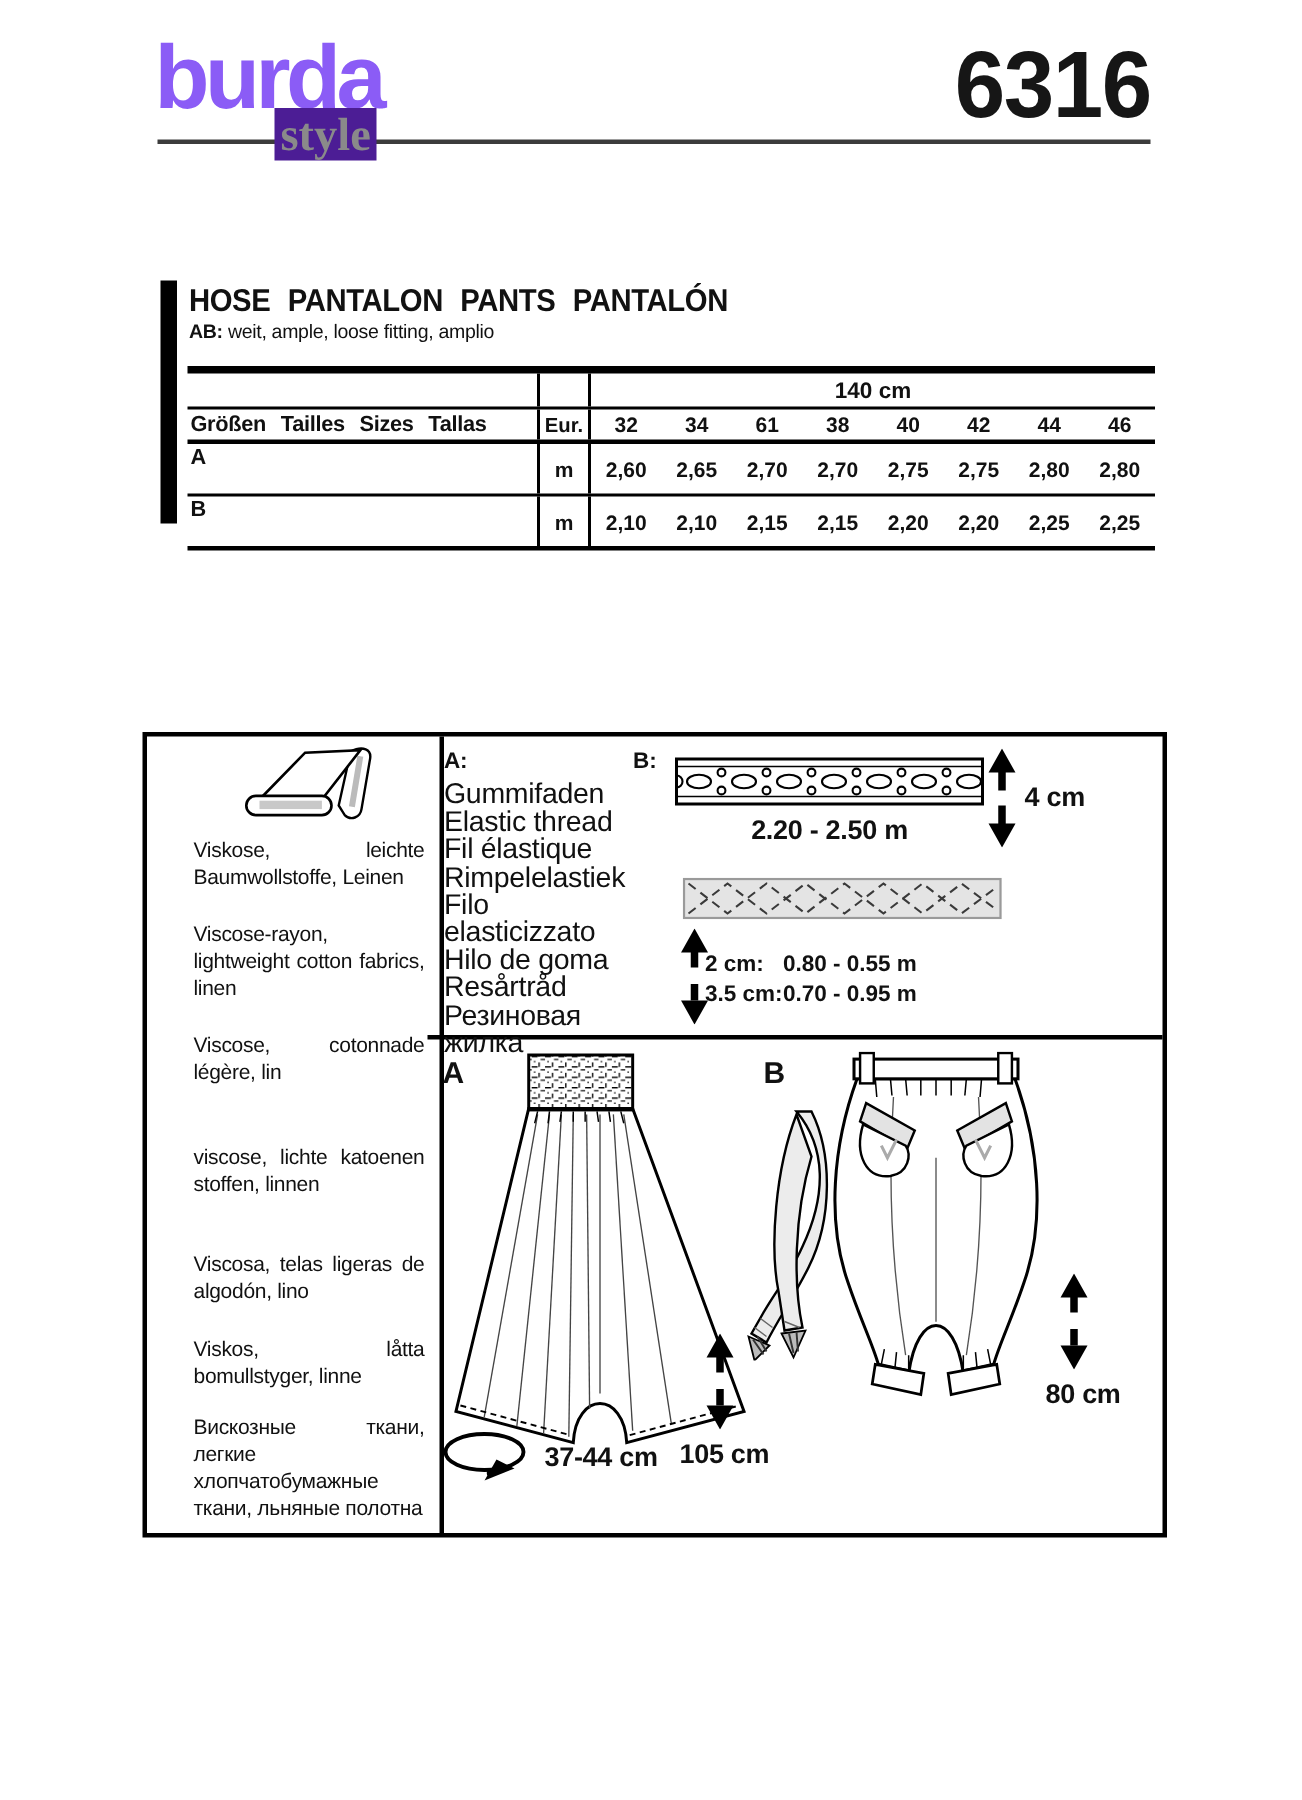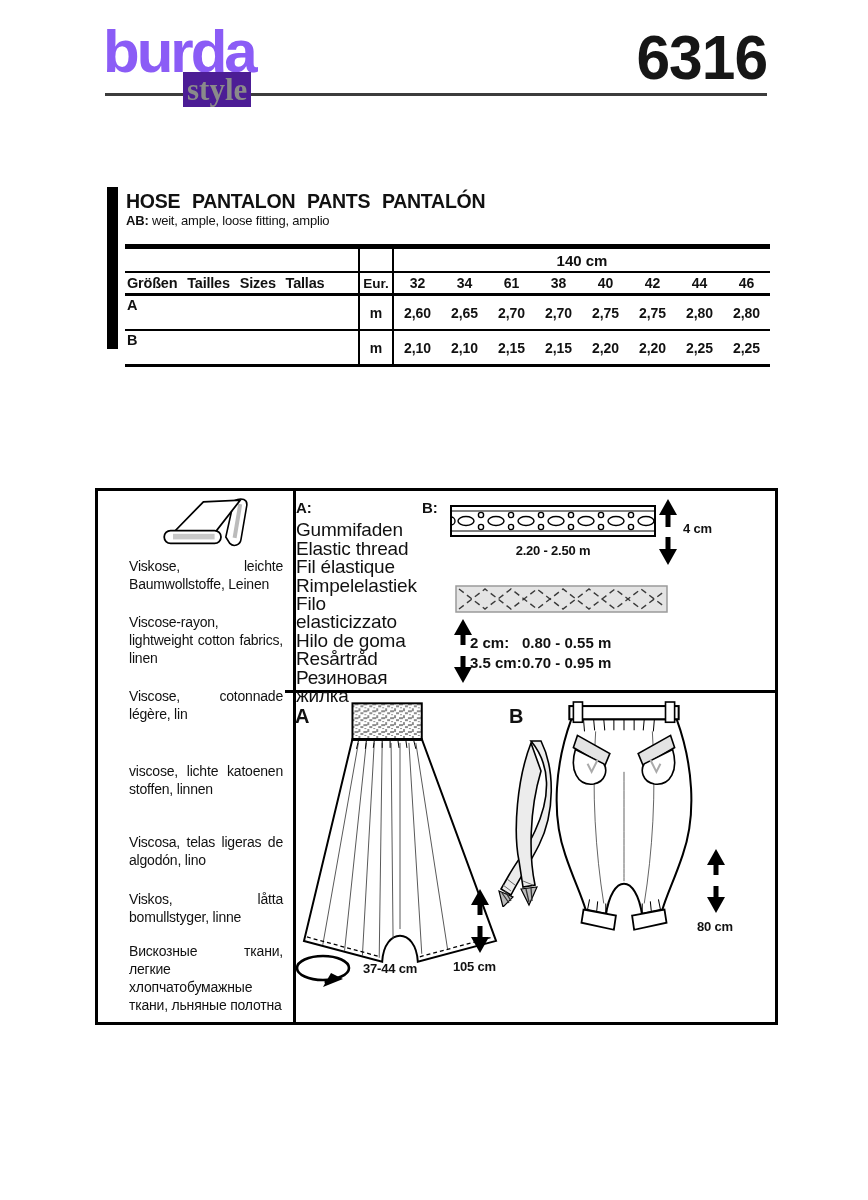--- a/index.html
+++ b/index.html
@@ -44,21 +44,21 @@
   .box{left:95px;top:488px;width:677px;height:531px;border:3px solid #000;}
   .leftcol{position:absolute;left:11px;top:0;width:184px;height:100%;border-right:3px solid #000;}
   .leftcol p{margin:0;padding:0 10px 0 20px;font-size:14px;line-height:18px;
              letter-spacing:-.2px;text-align:justify;}
   .notions{position:absolute;left:187px;top:0;right:0;height:199px;border-bottom:3px solid #000;}
   .drawings{position:absolute;left:187px;top:202px;right:0;bottom:0;}
   .nA{position:absolute;left:11px;top:8px;width:128px;}
   .nA .hd{font-weight:700;font-size:15px;margin-bottom:4px;}
   .nA div{font-size:19px;line-height:18.4px;letter-spacing:-.2px;}
   .nB-hd{position:absolute;left:137px;top:8px;font-weight:700;font-size:15px;}
-  .meas{font-weight:700;font-size:13px;letter-spacing:-.2px;white-space:nowrap;}
+  .meas{font-weight:700;font-size:18px;letter-spacing:-.2px;white-space:nowrap;}
   .view-letter{font-weight:700;font-size:20px;}
   .el-rows{position:absolute;left:185px;top:142px;}
   .el-rows .er{display:flex;font-weight:700;font-size:15px;line-height:20px;}
   .el-rows .er .w{width:52px;}
 
   .copyright{left:104px;top:1030px;font-size:15px;letter-spacing:.1px;white-space:nowrap;color:#111;}
 </style>
 </head>
 <body>
 

